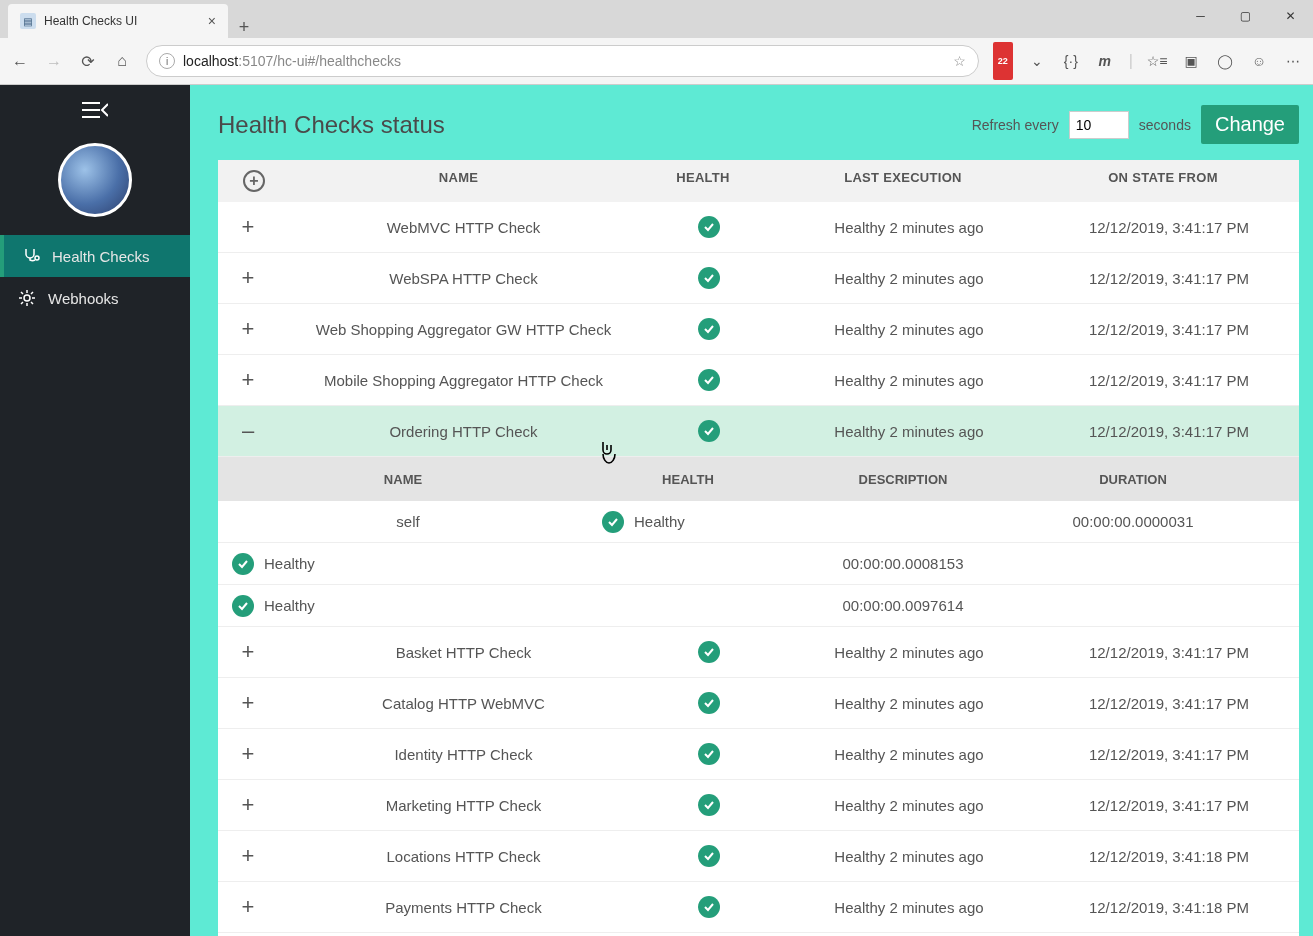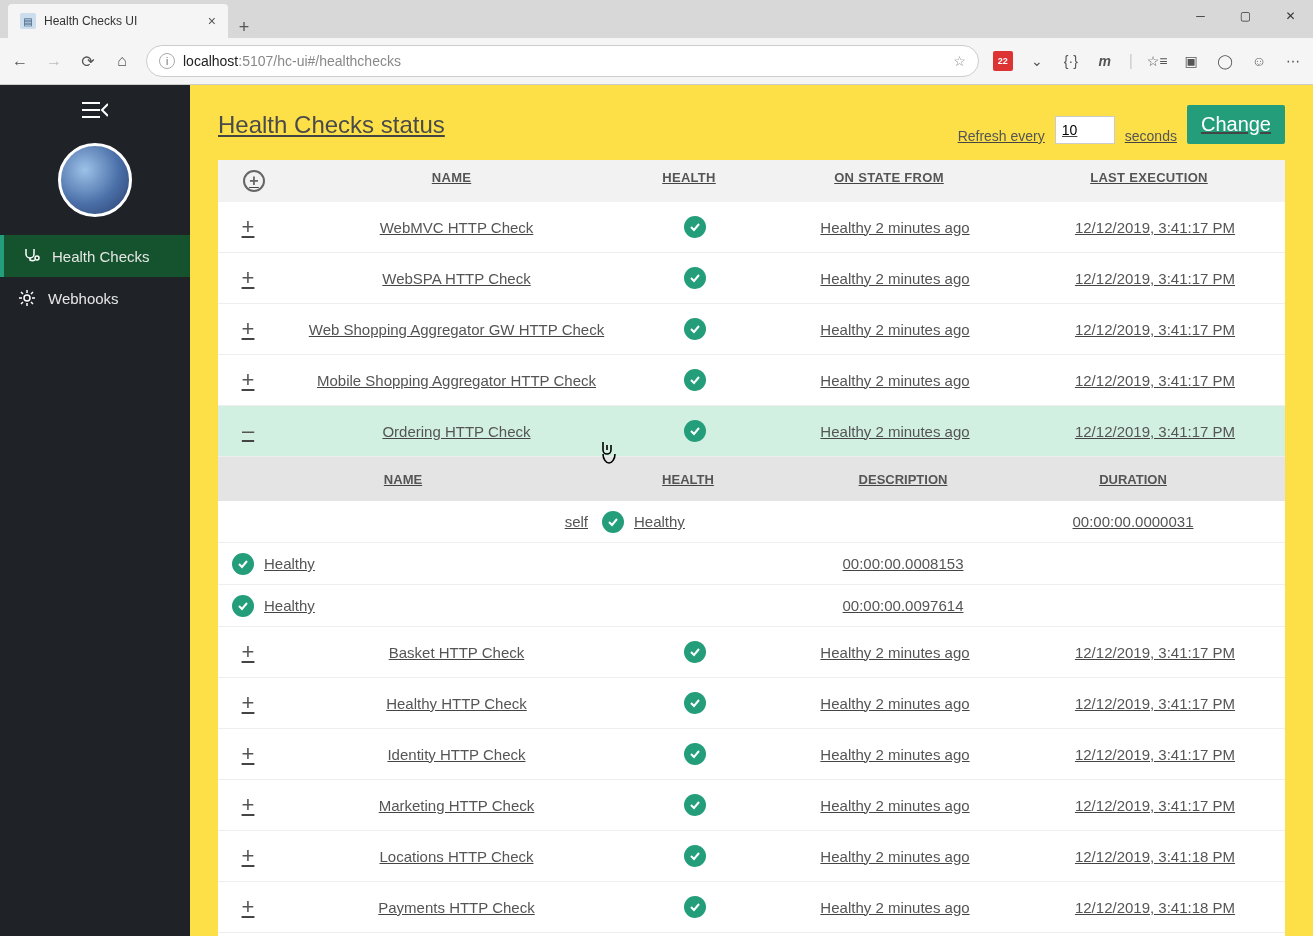--- a/index.html
+++ b/index.html
@@ -57,21 +57,21 @@
       align-items: center;
       padding: 0 12px;
       font-size: 14px;
       color: #666;
       gap: 8px;
     }
     .addr-text { color:#888; }
     .addr-text .host { color:#222; }
     .addr-star { margin-left:auto; color:#888; }
     .ext-icons { display:flex; gap:14px; align-items:center; }
-    .ext-icon { width:20px; height:20px; display:flex; align-items:center; justify-content:center; font-size:14px; color:#555; }
+    .ext-icon { width:20px; height:38px; display:flex; align-items:center; justify-content:center; font-size:14px; color:#555; }
     .window-controls { position:absolute; top:0; right:0; height:32px; display:flex; }
     .win-btn { width:45px; display:flex; align-items:center; justify-content:center; font-size:12px; color:#333; }
 
     .app {
       display: flex;
       height: calc(936px - 84px);
       background: #f2f2f2;
     }
     .sidebar {
       width: 190px;
@@ -93,34 +93,33 @@
       width: 74px; height:74px; border-radius: 50%;
       background: radial-gradient(circle at 35% 35%, #9dc2e8 0%, #4a6fa8 55%, #2b3d6a 100%);
       border:3px solid #fff;
     }
     .side-item {
       display:flex; align-items:center; gap:12px;
       padding: 12px 18px;
       font-size: 15px;
       color:#e6e6e6;
     }
-    .side-item.active { background:#14532d; border-left:4px solid #249e7a; }
+    .side-item.active { background:#0f766e; border-left:4px solid #249e7a; }
     .side-icon { width:18px; height:18px; display:flex; align-items:center; justify-content:center; }
 
     .main {
       flex:1;
-      background:#fde047;
-      padding: 14px 28px 0 28px;
+      background:#5eead4;
+      padding: 14px 14px 0 28px;
       overflow-y: scroll;
       position: relative;
-      text-decoration: underline;
     }
     .header-row { display:flex; align-items:center; margin: 6px 0 16px; }
     .page-title { font-size: 24px; font-weight: 400; color:#4a4a4a; }
-    .refresh-box { margin-left:auto; display:flex; align-items:flex-end; gap:10px; font-size:14px; color:#555; }
+    .refresh-box { margin-left:auto; display:flex; align-items:center; gap:10px; font-size:14px; color:#555; }
     .refresh-input { width:60px; height:28px; border:1px solid #ccc; padding:0 6px; font-size:14px; }
     .change-btn {
       background:#249e7a; color:#fff; border:none; padding:8px 14px; font-size:20px; border-radius:2px;
       cursor:pointer;
     }
 
     .thead {
       display:grid;
       grid-template-columns: 60px 1fr 140px 260px 260px;
       background:#f2f2f2;
@@ -168,21 +167,21 @@
     }
     .subrow {
       display:grid;
       grid-template-columns: 370px 200px 230px 230px;
       background:#fff;
       border-bottom:1px solid #eee;
       align-items:center;
       min-height:42px;
       font-size:15px; color:#555;
     }
-    .subrow .s-name { text-align:right; padding-left:10px; }
+    .subrow .s-name { text-align:center; padding-left:10px; }
     .subrow .s-health { display:flex; align-items:center; gap:10px; padding-left:14px; }
     .subrow .s-dur { text-align:center; }
 
     
     .main::-webkit-scrollbar { width:16px; background:#eee; }
     .main::-webkit-scrollbar-thumb { background:#cfcfcf; }
 
     .cursor-pointer {
       position:absolute; pointer-events:none;
       left: 596px; top: 440px;
@@ -279,22 +278,22 @@
         <button class="change-btn">Change</button>
       </div>
     </div>
 
     <div class="thead">
       <div class="col-expand">
           <span class="circle-plus">+</span>
         </div>
       <div class="col-name">NAME</div>
       <div>HEALTH</div>
+      <div>LAST EXECUTION</div>
       <div>ON STATE FROM</div>
-      <div>LAST EXECUTION</div>
     </div>
 
     <div id="rows-container">
         <div class="row">
           <div class="expand-cell">+</div>
           <div class="name-cell">WebMVC HTTP Check</div>
           <div class="health-cell">
             <span class="check-mark">
               <svg width="14" height="14" viewBox="0 0 14 14">
                 <polyline points="3,7 6,10 11,4" fill="none" stroke="#fff" stroke-width="2"></polyline>
@@ -398,21 +397,21 @@
               <svg width="14" height="14" viewBox="0 0 14 14">
                 <polyline points="3,7 6,10 11,4" fill="none" stroke="#fff" stroke-width="2"></polyline>
               </svg>
             </span>
           </div>
           <div class="state-cell">Healthy 2 minutes ago</div>
           <div class="exec-cell">12/12/2019, 3:41:17 PM</div>
         </div>
         <div class="row">
           <div class="expand-cell">+</div>
-          <div class="name-cell">Healthy HTTP Check</div>
+          <div class="name-cell">Catalog HTTP WebMVC</div>
           <div class="health-cell">
             <span class="check-mark">
               <svg width="14" height="14" viewBox="0 0 14 14">
                 <polyline points="3,7 6,10 11,4" fill="none" stroke="#fff" stroke-width="2"></polyline>
               </svg>
             </span>
           </div>
           <div class="state-cell">Healthy 2 minutes ago</div>
           <div class="exec-cell">12/12/2019, 3:41:17 PM</div>
         </div>

